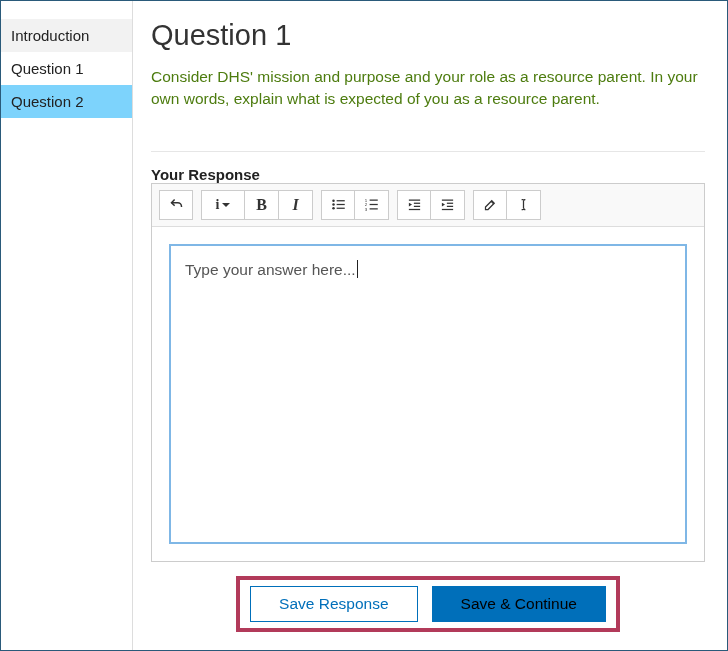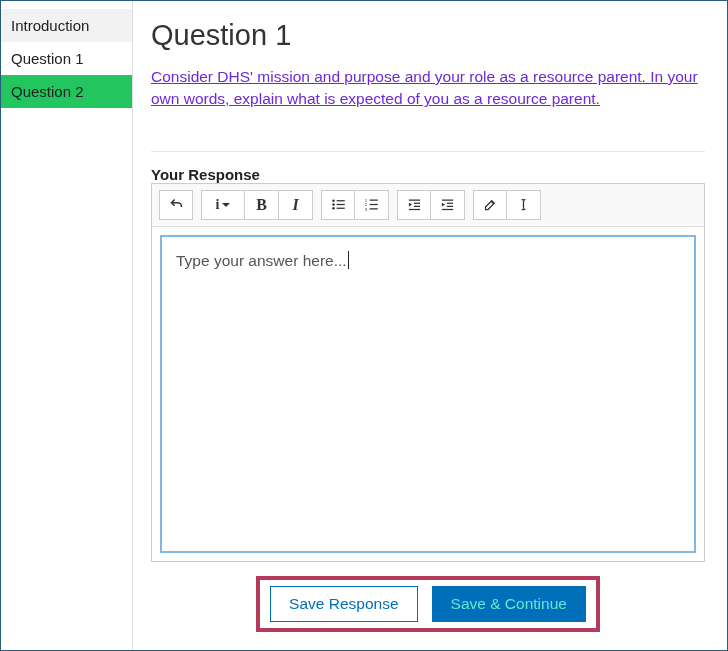--- a/index.html
+++ b/index.html
@@ -8,50 +8,49 @@
       background: #fff;
       width: 728px;
       height: 651px;
       border: 1px solid #2a5a7a;
     }
     .container { display: flex; height: 100%; }
     .sidebar {
       width: 132px;
       flex-shrink: 0;
       border-right: 1px solid #ddd;
-      padding-top: 8px;
+      padding-top: 18px;
     }
     .tab {
       padding: 8px 10px;
       font-size: 15px;
       color: #222;
       cursor: pointer;
-      background: #22c55e;
+      background: #7dd3fc;
     }
     .tab.alt { background: #fff; }
     .tab.selected { font-weight: 400; background: #f2f2f2; }
     .main {
       flex: 1;
       padding: 18px 22px 18px 18px;
       display: flex;
       flex-direction: column;
       overflow: hidden;
     }
     .page-title {
       font-size: 29px;
       font-weight: 300;
       color: #333;
       margin-bottom: 14px;
     }
     .prompt {
       font-size: 15.5px;
       line-height: 1.45;
-      color: #6d28d9;
+      color: #4d7c0f;
       margin-bottom: 40px;
-      text-decoration: underline;
     }
     .hr { border: none; border-top: 1px solid #e6e6e6; margin-bottom: 14px; }
     .response-label {
       font-size: 15px;
       font-weight: 700;
       color: #222;
     }
     .editor-wrap {
       border: 1px solid #ccc;
       display: flex;
@@ -88,21 +87,21 @@
       border-left: 4px solid transparent;
       border-right: 4px solid transparent;
       border-top: 4px solid #333;
     }
     .tbtn strong.b { font-family: Georgia, serif; font-weight: 700; font-size: 16px; }
     .tbtn em.i { font-family: Georgia, serif; font-style: italic; font-weight: 700; font-size: 16px; }
     .tbtn svg { width: 15px; height: 15px; }
     .editor {
       flex: 1;
       border: 2px solid #7fb7e6;
-      margin: 8px;
+      margin: 17px;
       padding: 14px 14px;
       font-size: 15.5px;
       color: #555;
       outline: none;
       background: #fff;
       overflow: auto;
       position: relative;
     }
     .editor .ph { color: #555; }
     .editor .cursor {
@@ -115,26 +114,26 @@
     .actions-highlight {
       margin: 14px auto 0 auto;
       border: 4px solid #b23a5a;
       padding: 6px 10px;
       display: flex;
       gap: 14px;
       width: fit-content;
     }
     .action-btn {
       font-size: 15.5px;
-      padding: 8px 18px;
+      padding: 8px 28px;
       cursor: pointer;
       border: 1px solid #006fba;
     }
     .action-btn.secondary { background: #fff; color: #006fba; }
-    .action-btn.primary { background: #006fba; color: #5eead4; }
+    .action-btn.primary { background: #006fba; color: #000000; }
   </style>
 </head>
 <body>
 
 <div class="container">
   <nav class="sidebar">
     <div class="tab selected">Introduction</div>
     <div class="tab alt">Question 1</div>
     <div class="tab">Question 2</div>
   </nav>

